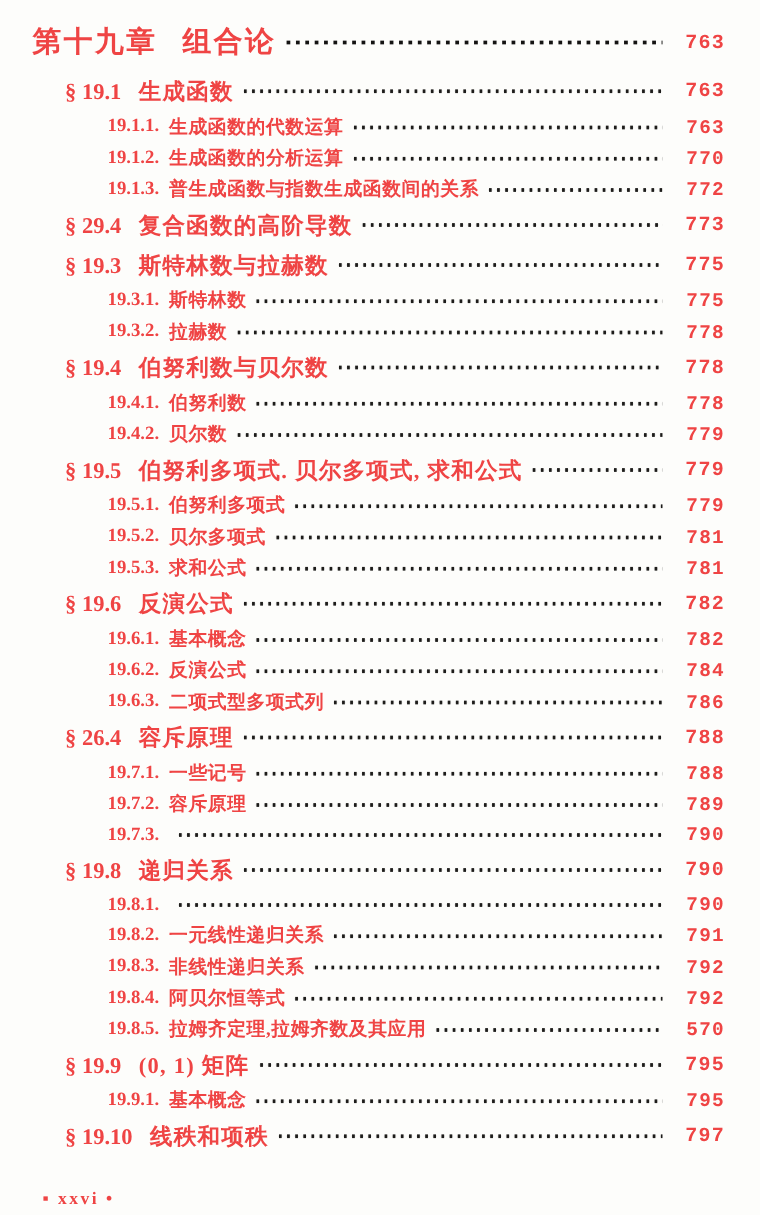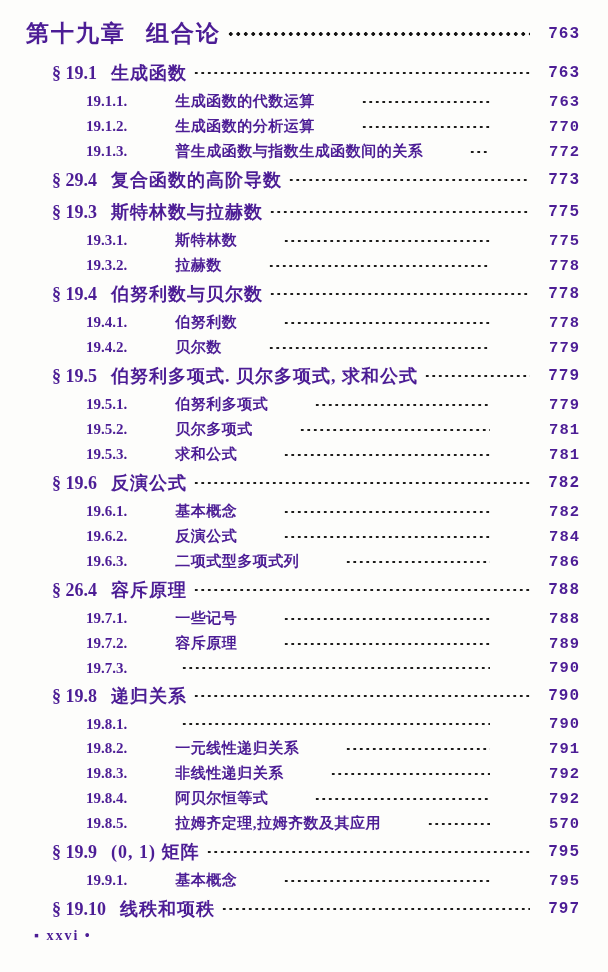--- a/index.html
+++ b/index.html
@@ -7,21 +7,21 @@
     padding: 0;
     background: #e9e9e7;
     font-family: "Liberation Serif", "DejaVu Serif", serif;
   }
   .page {
     position: relative;
     width: 608px;
     height: 972px;
     margin: 0 auto;
     background: #fdfdfb;
-    color: #4c1d95;
+    color: #ef4444;
     overflow: hidden;
     box-sizing: border-box;
     padding: 14px 28px 0 24px;
   }
   .row {
     display: flex;
     align-items: center;
     box-sizing: border-box;
   }
   .row.chapter {
@@ -36,21 +36,20 @@
     font-size: 18px;
     font-weight: 700;
     letter-spacing: 1px;
   }
   .row.section .num { margin-right: 14px; letter-spacing: 0; }
   .row.sub {
     padding: 3px 0 3px 62px;
     font-size: 15px;
     font-weight: 600;
     letter-spacing: 0.5px;
-    gap: 40px;
   }
   .row.sub .num { margin-right: 8px; letter-spacing: 0; }
   .num, .title { white-space: nowrap; }
   .leader {
     flex: 1 1 auto;
     height: 6px;
     min-width: 12px;
     margin: 0 8px 0 6px;
     align-self: center;
     background-image: radial-gradient(circle, #1d1c1a 1.4px, rgba(0,0,0,0) 1.5px);
@@ -68,21 +67,21 @@
     text-align: right;
     font-size: 15.5px;
     font-weight: 600;
     letter-spacing: 1px;
     font-family: Liberation Mono, monospace;
   }
   .row.chapter .pagenum, .row.section .pagenum { font-size: 16px; }
   .footer {
     position: absolute;
     left: 34px;
-    bottom: 28px;
+    bottom: 4px;
     font-size: 14px;
     font-weight: 700;
     letter-spacing: 2px;
     text-align: center;
   }
 </style>
 </head>
 <body>
 
 <div class="page">

